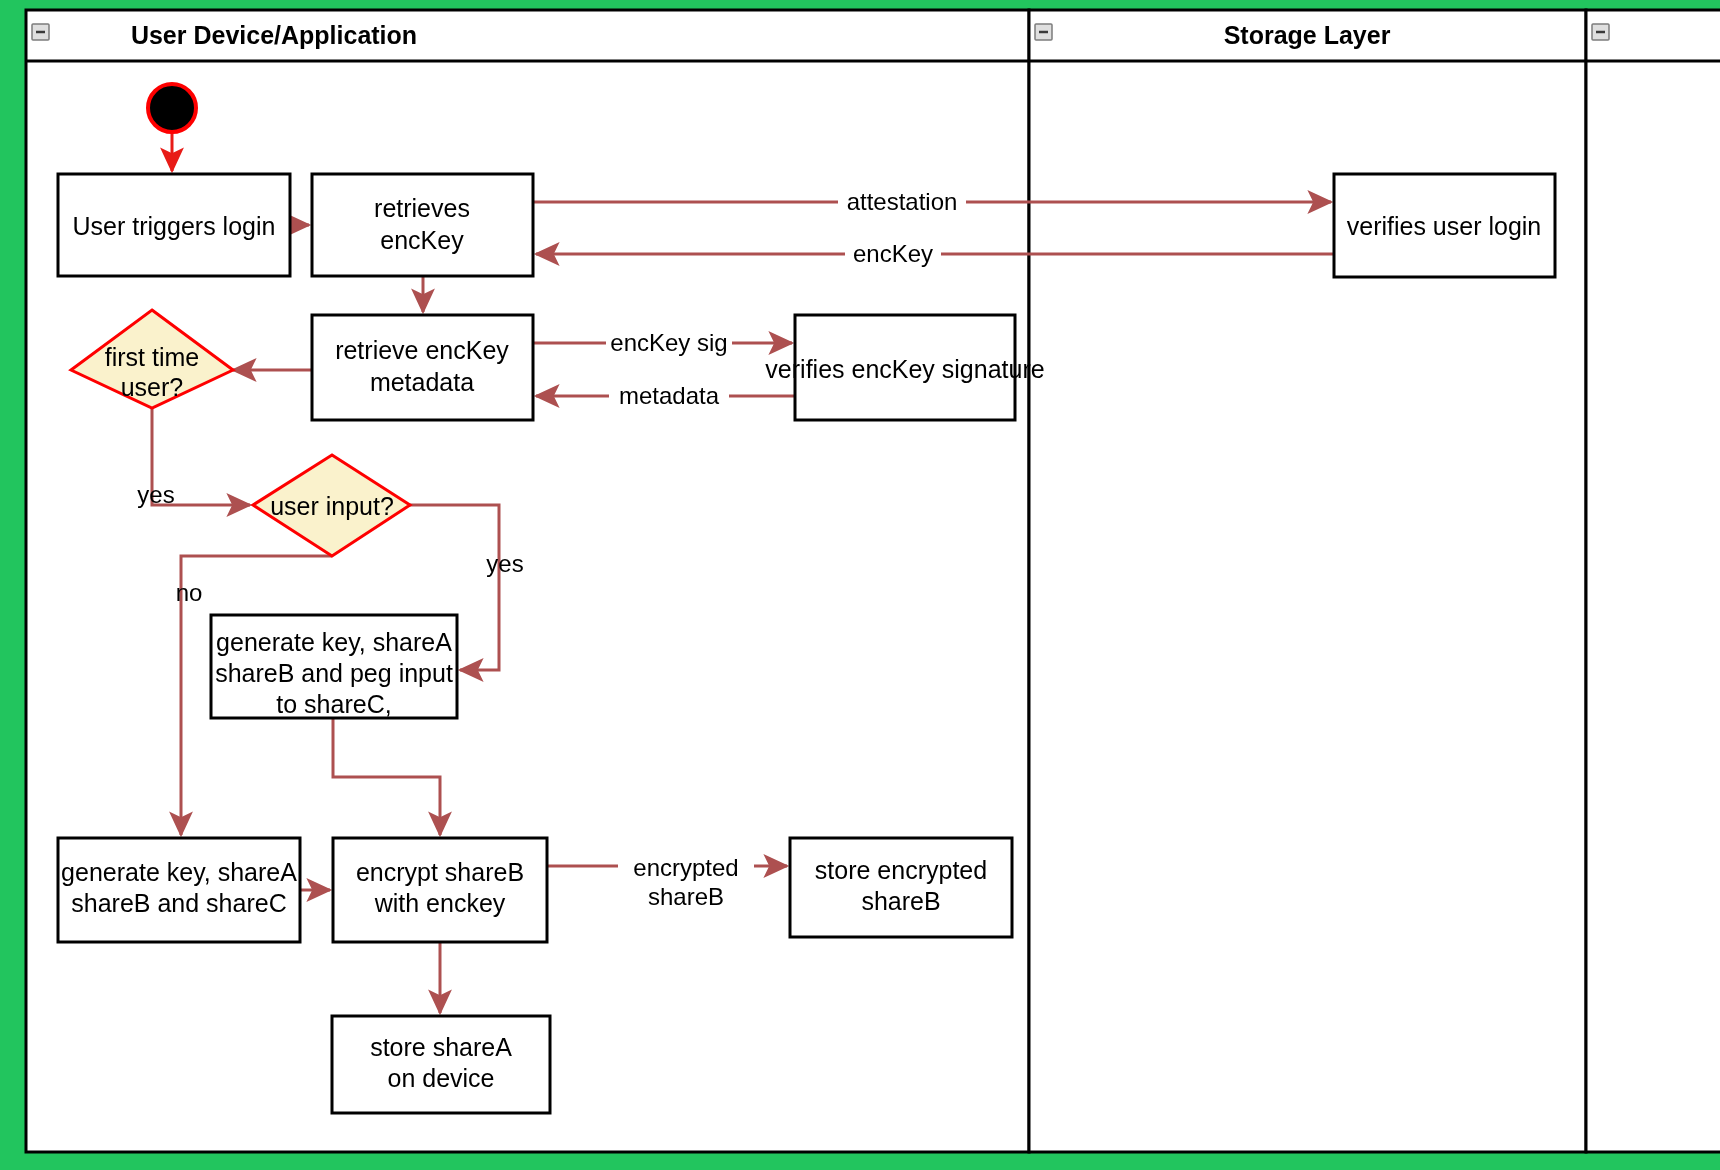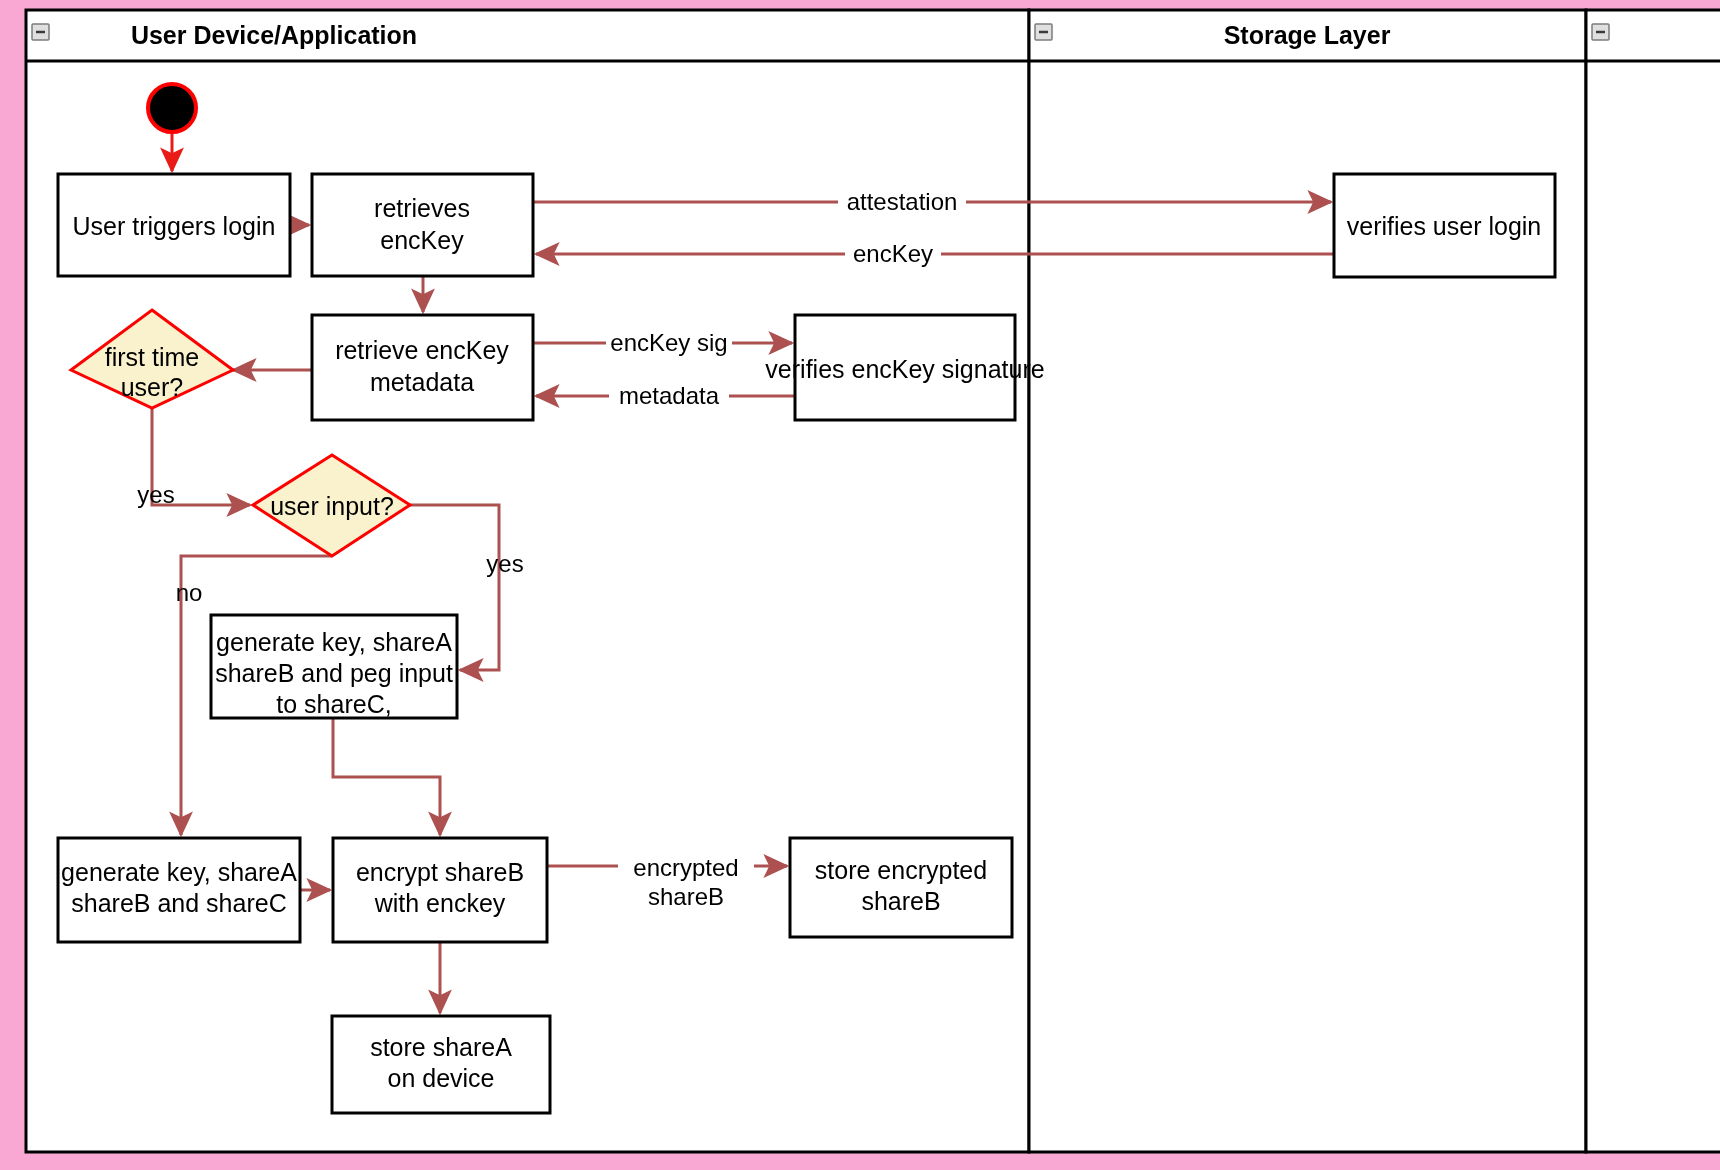--- a/index.html
+++ b/index.html
@@ -7,21 +7,21 @@
     padding: 0;
     background: #ffffff;
   }
   body {
     font-family: "Liberation Sans", sans-serif;
   }
   #canvas {
     position: relative;
     width: 1720px;
     height: 1170px;
-    background: #f9a8d4;
+    background: #22c55e;
     overflow: hidden;
   }
   svg.diagram {
     position: absolute;
     left: 0;
     top: 0;
     width: 1720px;
     height: 1170px;
   }
   .lane-rect {

